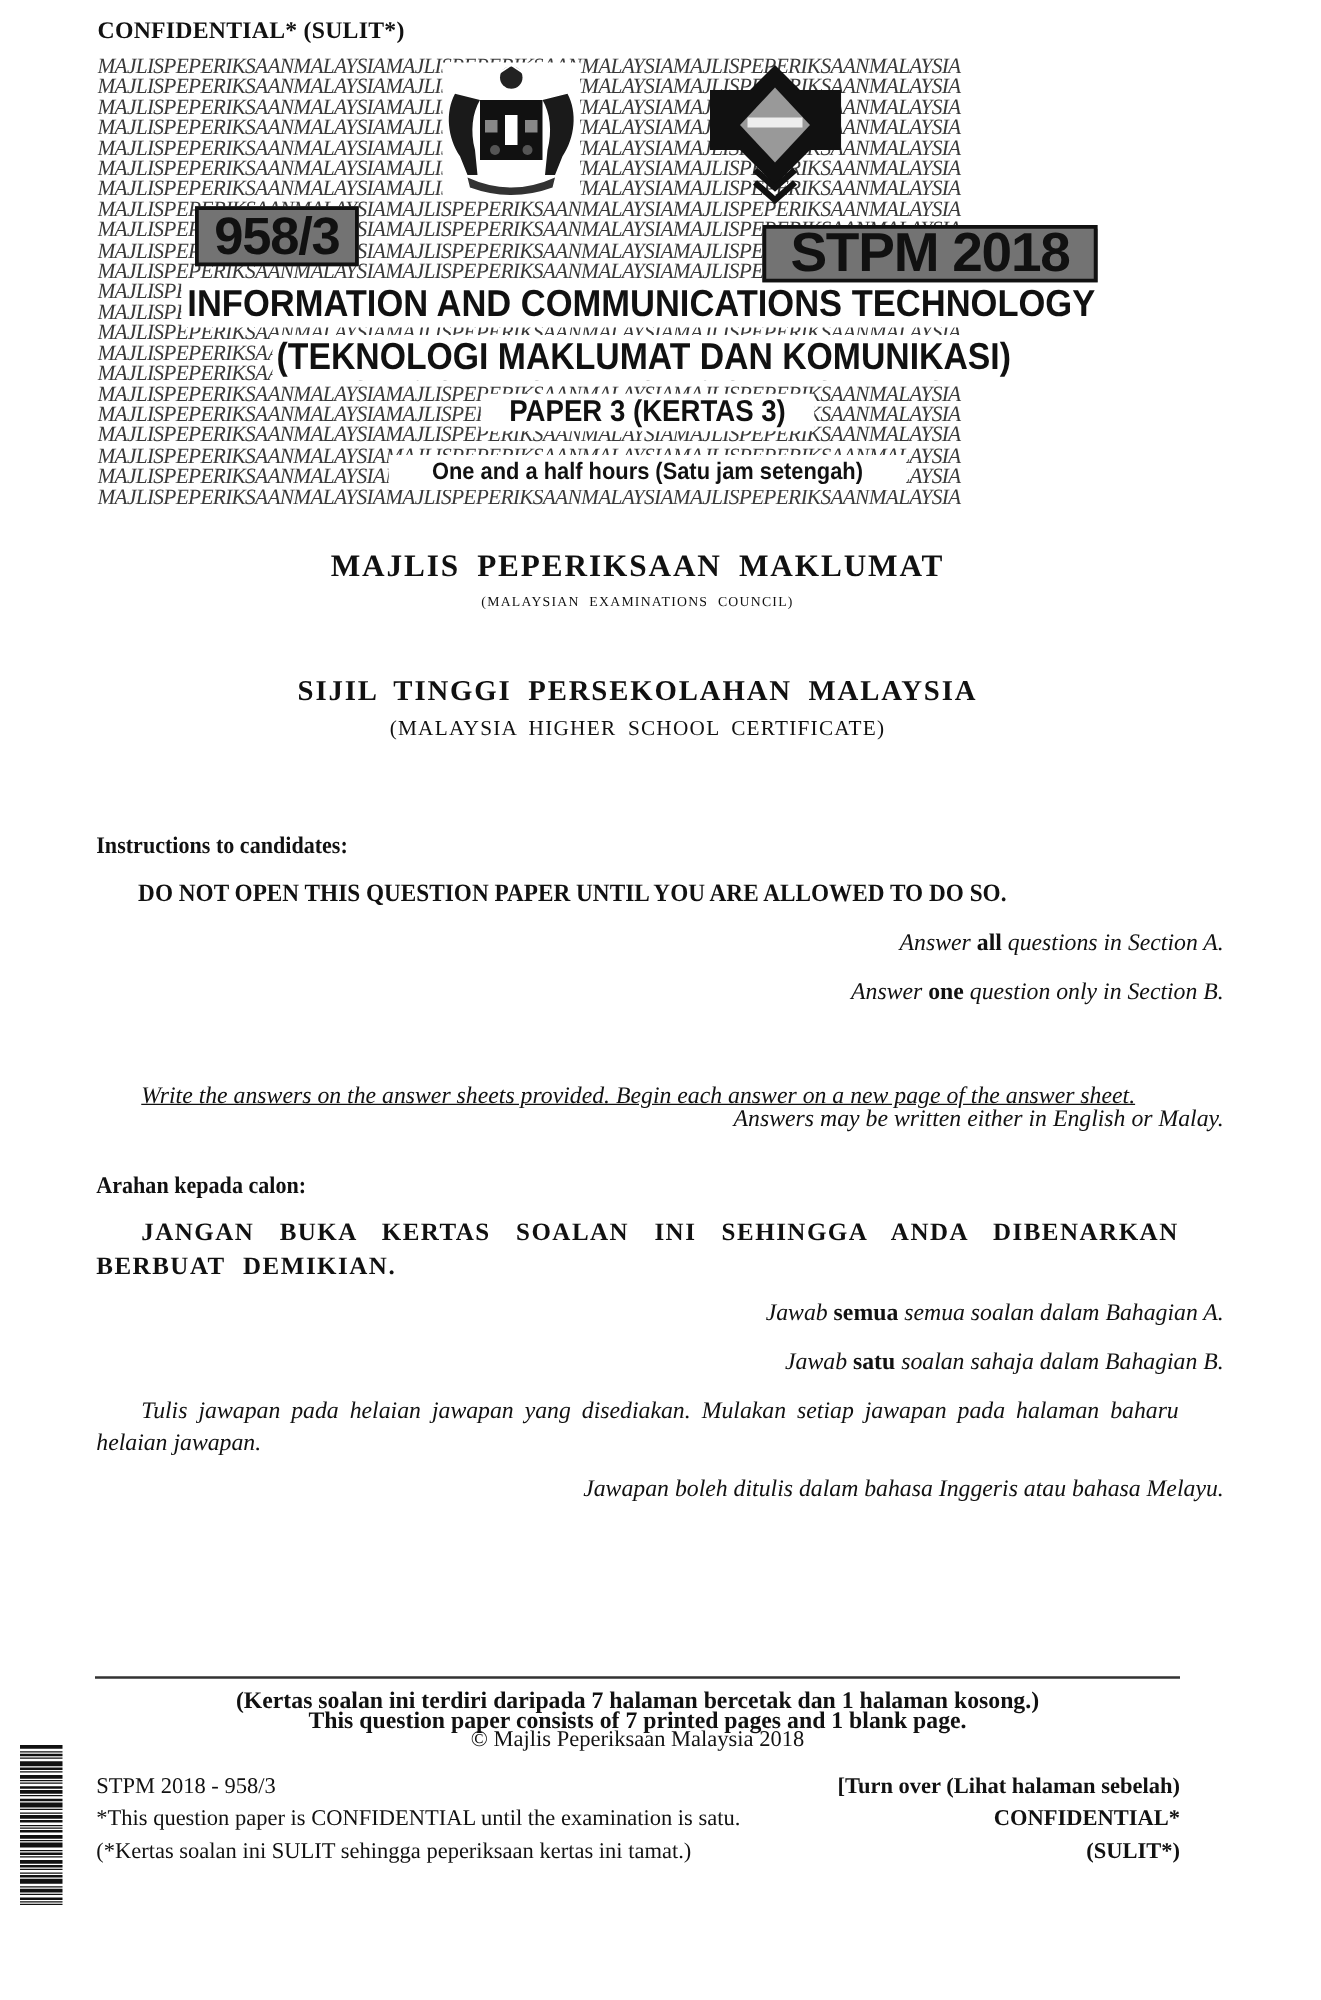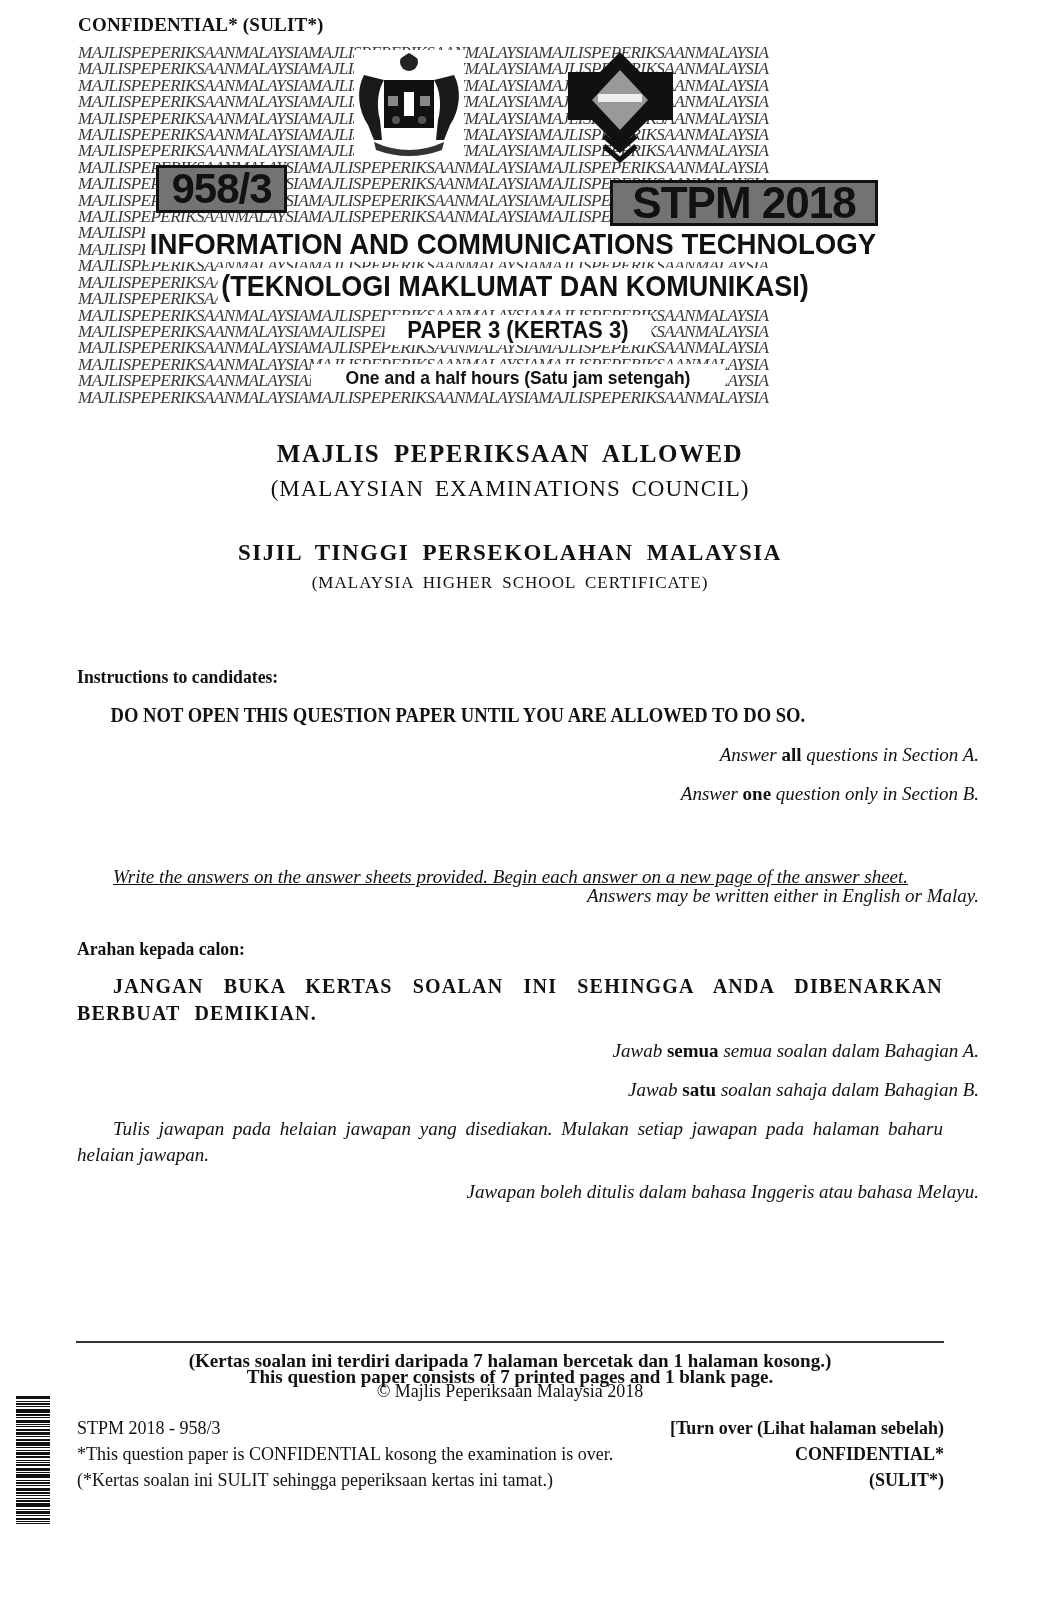--- a/index.html
+++ b/index.html
@@ -38,21 +38,21 @@
       text-align: center; white-space: nowrap;
     }
     .subject-en { left: 113px; top: 226px; width: 800px; height: 36px; font-size: 30px; line-height: 36px; transform: scaleX(0.92); transform-origin: center; }
     .subject-ms { left: 185px; top: 268px; width: 660px; height: 36px; font-size: 30px; line-height: 36px; transform: scaleX(0.9); transform-origin: center; }
     .paper-no { left: 373px; top: 315px; width: 290px; height: 30px; font-size: 24px; line-height: 30px; transform: scaleX(0.92); transform-origin: center; }
     .duration { left: 293px; top: 364px; width: 450px; height: 28px; font-size: 19px; line-height: 28px; transform: scaleX(0.92); transform-origin: center; }
 
     
     .center-block { left: 0; width: 1020px; text-align: center; }
     .h-council { top: 440px; font-size: 25px; font-weight: bold; letter-spacing: 1.5px; word-spacing: 6px; }
-    .h-council-sub { top: 476px; font-size: 23px; letter-spacing: 1px; word-spacing: 4px; text-align: center; }
+    .h-council-sub { top: 476px; font-size: 11px; letter-spacing: 1px; word-spacing: 4px; text-align: center; }
     .h-cert { top: 540px; font-size: 23px; font-weight: bold; letter-spacing: 1.5px; word-spacing: 6px; }
     .h-cert-sub { top: 573px; font-size: 17px; letter-spacing: 1px; word-spacing: 4px; }
 
     
     .instr { left: 77px; width: 866px; font-size: 19px; }
     .instr-head { font-weight: bold; font-size: 19px; transform: scaleX(0.93); transform-origin: left; }
     .instr-caps { font-weight: bold; font-size: 20px; transform: scaleX(0.93); transform-origin: left; white-space: nowrap; }
     .instr-it { font-style: italic; font-size: 19px; text-align: right; }
     .instr-it b { font-style: normal; }
     .indent { padding-left: 36px; }
@@ -128,21 +128,21 @@
 </div>
 
 <div class="abs code-box paper-code">958/3</div>
 <div class="abs code-box exam-code">STPM 2018</div>
 
 <div class="abs white-band subject-en">INFORMATION AND COMMUNICATIONS TECHNOLOGY</div>
 <div class="abs white-band subject-ms">(TEKNOLOGI MAKLUMAT DAN KOMUNIKASI)</div>
 <div class="abs white-band paper-no">PAPER 3 (KERTAS 3)</div>
 <div class="abs white-band duration">One and a half hours (Satu jam setengah)</div>
 
-<div class="abs center-block h-council">MAJLIS PEPERIKSAAN ALLOWED</div>
+<div class="abs center-block h-council">MAJLIS PEPERIKSAAN MAKLUMAT</div>
 <div class="abs center-block h-council-sub">(MALAYSIAN EXAMINATIONS COUNCIL)</div>
 <div class="abs center-block h-cert">SIJIL TINGGI PERSEKOLAHAN MALAYSIA</div>
 <div class="abs center-block h-cert-sub">(MALAYSIA HIGHER SCHOOL CERTIFICATE)</div>
 
 <div class="abs instr instr-head" style="top:666px">Instructions to candidates:</div>
 <div class="abs instr instr-caps indent" style="top:704px">DO NOT OPEN THIS QUESTION PAPER UNTIL YOU ARE ALLOWED TO DO SO.</div>
 <div class="abs instr instr-it indent" style="top:744px"><span>Answer </span><b>all</b><span> questions in Section A.</span></div>
 <div class="abs instr instr-it indent" style="top:783px"><span>Answer </span><b>one</b><span> question only in Section B.</span></div>
 <div class="abs instr instr-it justify" style="top:864px; text-indent:36px;text-decoration:underline;">Write the answers on the answer sheets provided.  Begin each answer on a new page of the answer sheet.</div>
 <div class="abs instr instr-it indent" style="top:885px">Answers may be written either in English or Malay.</div>
@@ -153,21 +153,21 @@
 <div class="abs instr instr-it indent" style="top:1079px"><span>Jawab </span><b>satu</b><span> soalan sahaja dalam Bahagian B.</span></div>
 <div class="abs instr instr-it justify" style="top:1116px; text-indent:36px;">Tulis jawapan pada helaian jawapan yang disediakan.  Mulakan setiap jawapan pada halaman baharu helaian jawapan.</div>
 <div class="abs instr instr-it indent" style="top:1181px">Jawapan boleh ditulis dalam bahasa Inggeris atau bahasa Melayu.</div>
 
 <div class="abs rule"></div>
 <div class="abs center-block pages-en">This question paper consists of 7 printed pages and 1 blank page.</div>
 <div class="abs center-block pages-ms">(Kertas soalan ini terdiri daripada 7 halaman bercetak dan 1 halaman kosong.)</div>
 <div class="abs center-block copyright">© Majlis Peperiksaan Malaysia 2018</div>
 
 <div class="abs foot-left" style="top:1418px">STPM 2018 - 958/3</div>
-<div class="abs foot-left" style="top:1444px">*This question paper is CONFIDENTIAL kosong the examination is over.</div>
+<div class="abs foot-left" style="top:1444px">*This question paper is CONFIDENTIAL until the examination is satu.</div>
 <div class="abs foot-left" style="top:1470px">(*Kertas soalan ini SULIT sehingga peperiksaan kertas ini tamat.)</div>
 <div class="abs foot-right" style="top:1418px">[Turn over (Lihat halaman sebelah)</div>
 <div class="abs foot-right" style="top:1444px">CONFIDENTIAL*</div>
 <div class="abs foot-right" style="top:1470px">(SULIT*)</div>
 
 <div class="abs barcode" id="barcode">
     <div style="height: 3px; margin-bottom: 2px;"></div>
     <div style="height: 1px; margin-bottom: 1px;"></div>
     <div style="height: 2px; margin-bottom: 1px;"></div>
     <div style="height: 1px; margin-bottom: 2px;"></div>

